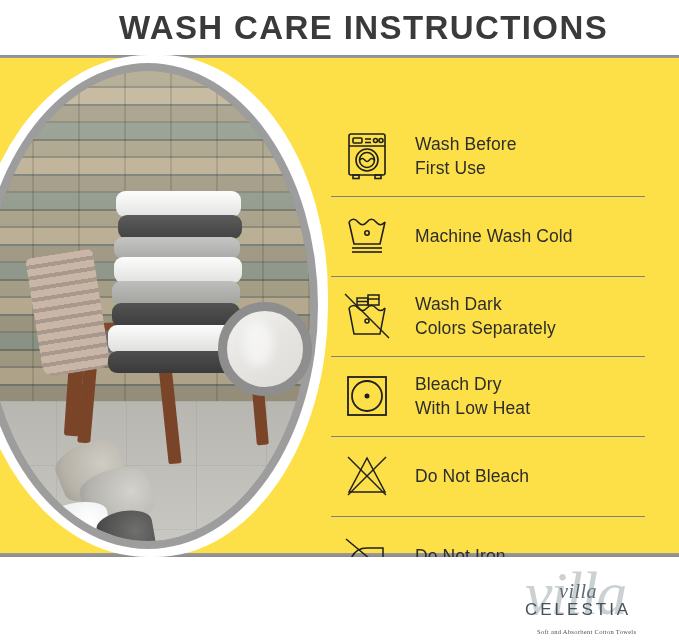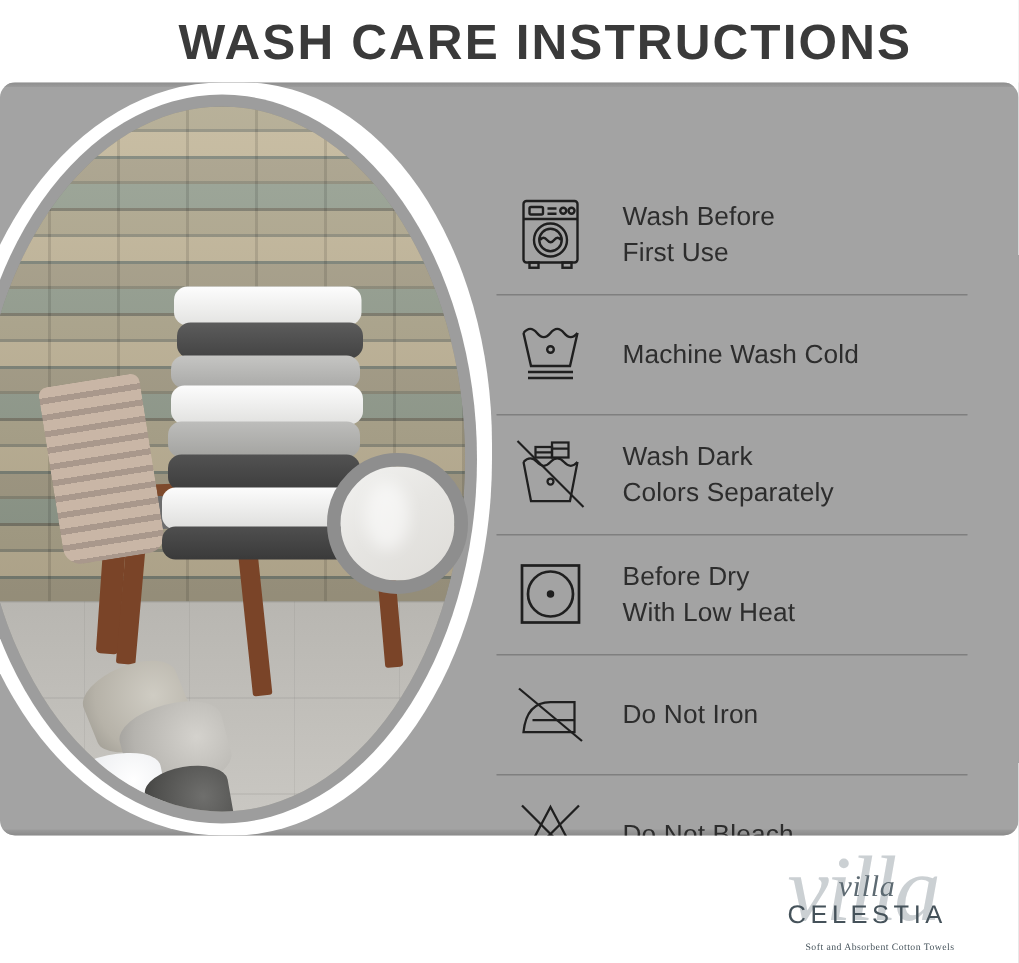--- a/index.html
+++ b/index.html
@@ -39,23 +39,22 @@
     line-height: 1;
   }
 
   
   .panel {
     position: absolute;
     left: 0;
     top: 55px;
     width: 679px;
     height: 502px;
-    background: #a3a3a3;
+    background: #fde047;
     overflow: hidden;
-    border-radius: 10px;
   }
   .panel-top-shade {
     position: absolute;
     left: 0; top: 0;
     width: 100%; height: 3px;
     background: linear-gradient(to bottom, #8e8e8e, #9b9b9b);
   }
   .panel-bottom-shade {
     position: absolute;
     left: 0; bottom: 0;
@@ -410,44 +409,44 @@
     </div>
 
     <div class="row">
       <div class="row-icon">
         <svg width="46" height="46" viewBox="0 0 46 46" fill="none" stroke="#1f1f1f" stroke-width="1.8">
           <rect x="4" y="4" width="38" height="38"></rect>
           <circle cx="23" cy="23" r="15"></circle>
           <circle cx="23" cy="23" r="1.6" fill="#1f1f1f"></circle>
         </svg>
       </div>
-      <div class="row-label">Before Dry
+      <div class="row-label">Bleach Dry
 With Low Heat</div>
+    </div>
+
+    <div class="row">
+      <div class="row-icon">
+        <svg width="50" height="48" viewBox="0 0 50 48" fill="none" stroke="#1f1f1f" stroke-width="1.5">
+          <path d="M25 6 L43 40 H7 Z"></path>
+          <line x1="6" y1="5" x2="44" y2="43"></line>
+          <line x1="44" y1="5" x2="6" y2="43"></line>
+        </svg>
+      </div>
+      <div class="row-label">Do Not Bleach</div>
     </div>
 
     <div class="row">
       <div class="row-icon">
         <svg width="52" height="44" viewBox="0 0 52 44" fill="none" stroke="#1f1f1f" stroke-width="1.5">
           <path d="M8 34 q 2 -20 18 -20 H42 V34 Z"></path>
           <line x1="14" y1="26" x2="42" y2="26"></line>
           <line x1="5" y1="5" x2="47" y2="40"></line>
         </svg>
       </div>
       <div class="row-label">Do Not Iron</div>
-    </div>
-
-    <div class="row">
-      <div class="row-icon">
-        <svg width="50" height="48" viewBox="0 0 50 48" fill="none" stroke="#1f1f1f" stroke-width="1.5">
-          <path d="M25 6 L43 40 H7 Z"></path>
-          <line x1="6" y1="5" x2="44" y2="43"></line>
-          <line x1="44" y1="5" x2="6" y2="43"></line>
-        </svg>
-      </div>
-      <div class="row-label">Do Not Bleach</div>
     </div>
 
   </div>
 </div>
 
 <div class="brand">
   <div class="brand-watermark">villa</div>
   <div class="brand-script">villa</div>
   <div class="brand-main">CELESTIA</div>
   <div class="brand-tag">Soft and Absorbent Cotton Towels</div>

